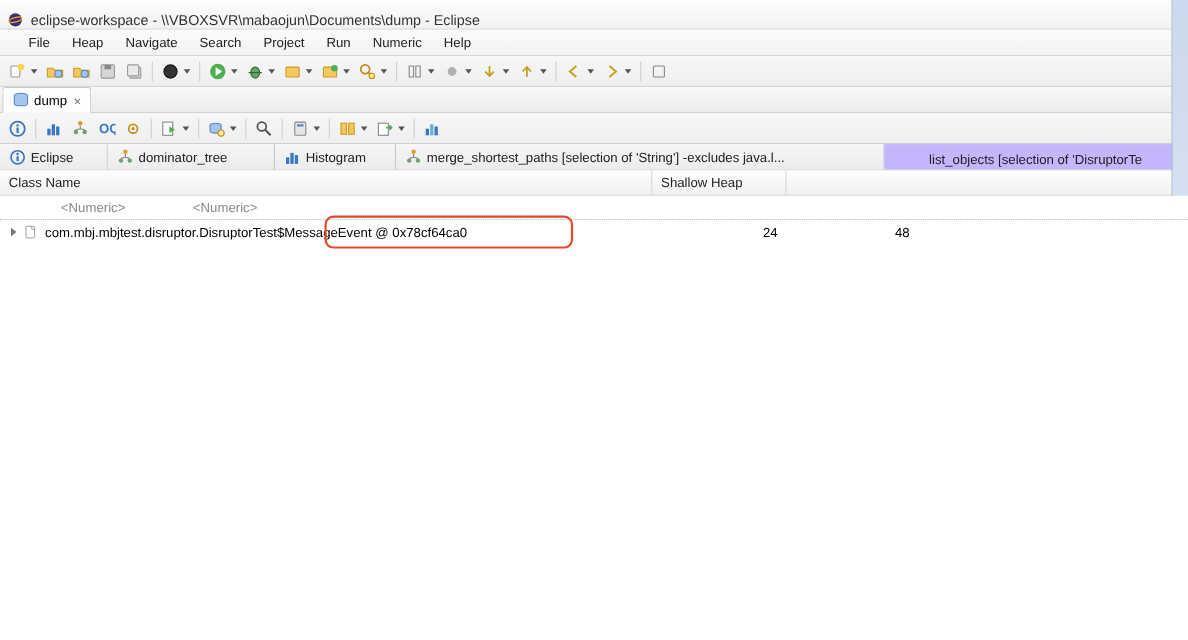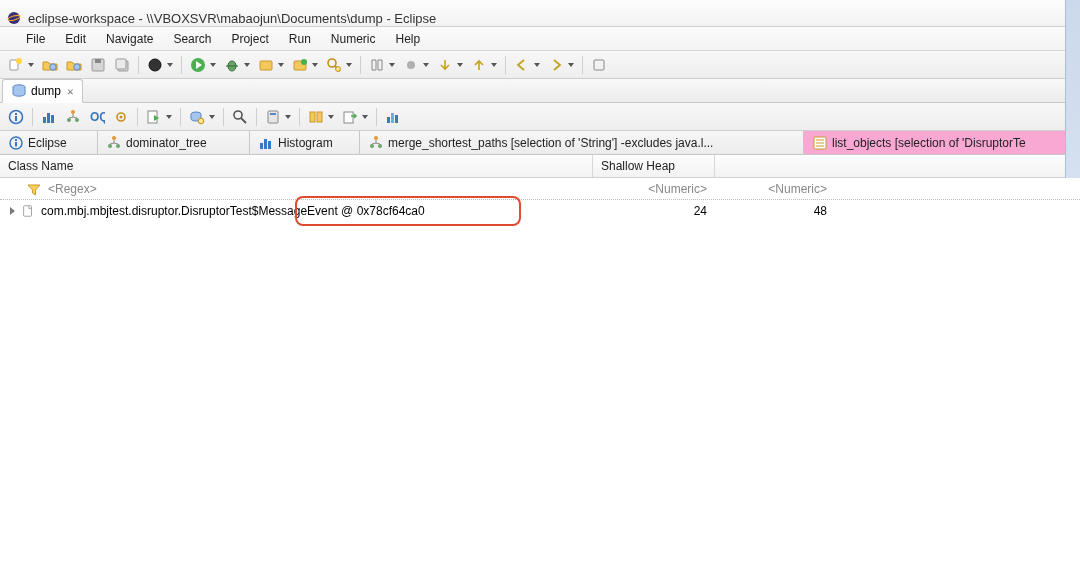--- a/index.html
+++ b/index.html
@@ -10,21 +10,21 @@
 .menu-item { padding: 3px 10px; color: #222; cursor: default; }
 .toolbar, .mat-toolbar { height: 28px; background: linear-gradient(#f7f7f7,#eeeeee); border-bottom: 1px solid #cfcfcf; display: flex; align-items: center; padding-left: 4px; gap: 0; }
 .tb-btn { display: inline-flex; align-items: center; height: 22px; padding: 0 4px; gap: 2px; cursor: default; }
 .tb-sep { width: 1px; height: 18px; background: #cfcfcf; margin: 0 4px; }
 .drop-arrow { width: 0; height: 0; border-left: 3px solid transparent; border-right: 3px solid transparent; border-top: 4px solid #555; margin-left: 2px; }
 .editor-tab-area { height: 24px; background: linear-gradient(#f8f8f8,#ececec); border-bottom: 1px solid #c7c7c7; display: flex; align-items: flex-end; padding-left: 2px; }
 .editor-tab { background: #fefefe; border: 1px solid #c7c7c7; border-bottom-color: #fefefe; border-radius: 3px 3px 0 0; padding: 3px 8px; display: flex; align-items: center; gap: 4px; position: relative; bottom: -1px; }
 .editor-tab .close { font-family: monospace; color: #777; font-size: 11px; margin-left: 2px; }
 .sub-tab-area { height: 24px; border-bottom: 1px solid #c7c7c7; display: flex; align-items: stretch; }
 .sub-tab { border-right: 1px solid #c7c7c7; padding: 3px 8px; display: flex; align-items: center; gap: 4px; cursor: default; font-size: 12px; color: #222; white-space: nowrap; overflow: hidden; text-overflow: ellipsis; }
-.sub-tab.active { background: #f9a8d4; }
+.sub-tab.active { background: #c4b5fd; flex-direction: column; }
 .sub-tab.inactive { background: linear-gradient(#f6f6f6,#ececec); }
 .sub-tab.last { flex: 1; min-width: 0; }
 .table-header { height: 23px; border-bottom: 1px solid #d0d0d0; display: flex; background: linear-gradient(#fdfdfd,#f2f2f2); }
 .th { border-right: 1px solid #d7d7d7; padding: 3px 8px; display: flex; align-items: center; color: #222; }
 .th.class { width: 593px; }
 .th.shallow { width: 122px; }
 .th.retained { width: 120px; }
 .table-body { flex: 1; background: #fff; }
 .row { height: 22px; display: flex; align-items: center; }
 .cell { padding: 0 8px; overflow: hidden; white-space: nowrap; }
@@ -50,21 +50,21 @@
 <div class="title-bar">
   <svg class="i16" viewBox="0 0 16 16">
       <circle cx="8" cy="8" r="6" fill="#3a3075"></circle>
       <ellipse cx="8" cy="8" rx="6" ry="2" fill="none" stroke="#f2a531" stroke-width="1.1" transform="rotate(-15 8 8)"></ellipse>
     </svg>
   <span class="title-text">eclipse-workspace - \\VBOXSVR\mabaojun\Documents\dump - Eclipse</span>
 </div>
 
 <div class="menu-bar">
   <span class="menu-item">File</span>
-  <span class="menu-item">Edit</span>
+  <span class="menu-item">Heap</span>
   <span class="menu-item">Navigate</span>
   <span class="menu-item">Search</span>
   <span class="menu-item">Project</span>
   <span class="menu-item">Run</span>
   <span class="menu-item">Numeric</span>
   <span class="menu-item">Help</span>
 </div>
 
 <div class="toolbar">
   <span class="tb-btn">
@@ -340,26 +340,20 @@
   <div class="th class">
       <span>Class Name</span>
     </div>
   <div class="th shallow">
       <span>Shallow Heap</span>
     </div>
 </div>
 
 <div class="table-body" style="position:relative">
   <div class="row regex" style="border-bottom:1px dotted #bbb">
-    <div class="cell class">
-      <svg class="i16" viewBox="0 0 16 16" style="margin-right:6px">
-          <path d="M2 4h12l-4.5 5v5l-3-2V9z" fill="#ffcf5e" stroke="#c79a2a"></path>
-        </svg>
-      <span class="text">&lt;Regex&gt;</span>
-    </div>
     <div class="cell shallow">
         <span class="num text">&lt;Numeric&gt;</span>
       </div>
     <div class="cell retained">
         <span class="num text">&lt;Numeric&gt;</span>
       </div>
   </div>
   <div class="row data">
     <div class="cell class">
       <span class="exp-arrow"></span>

